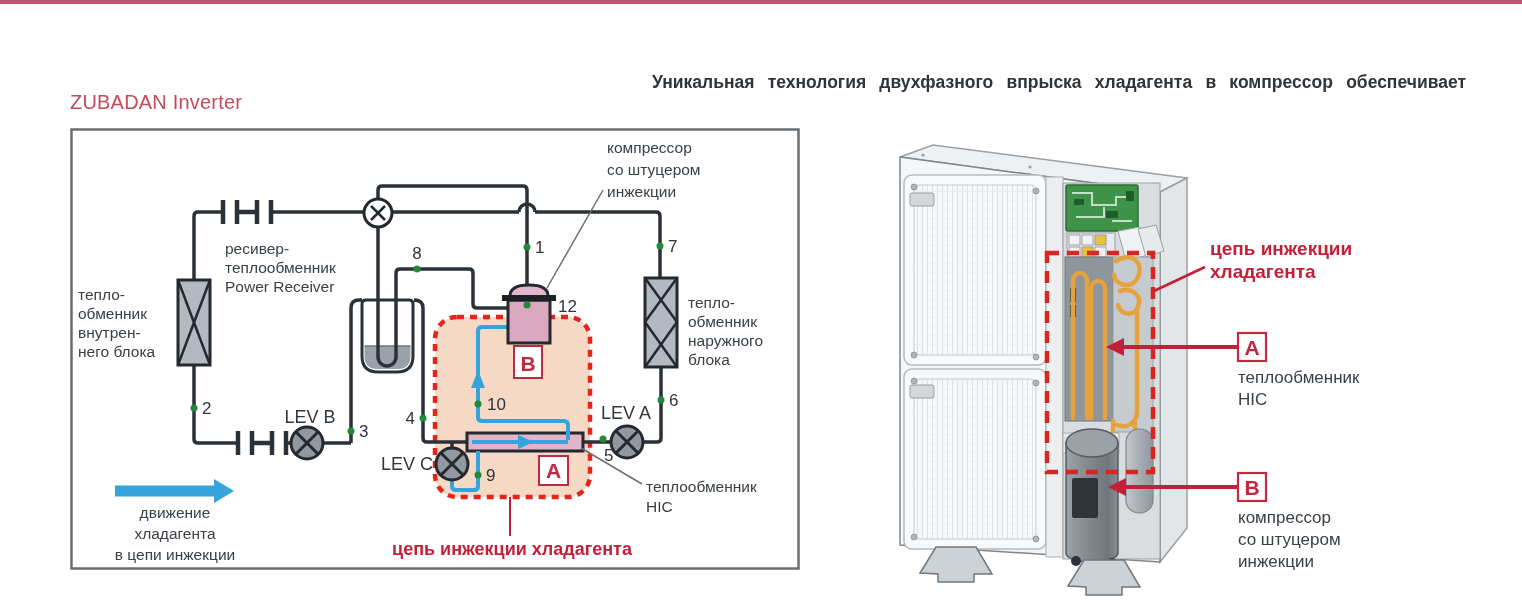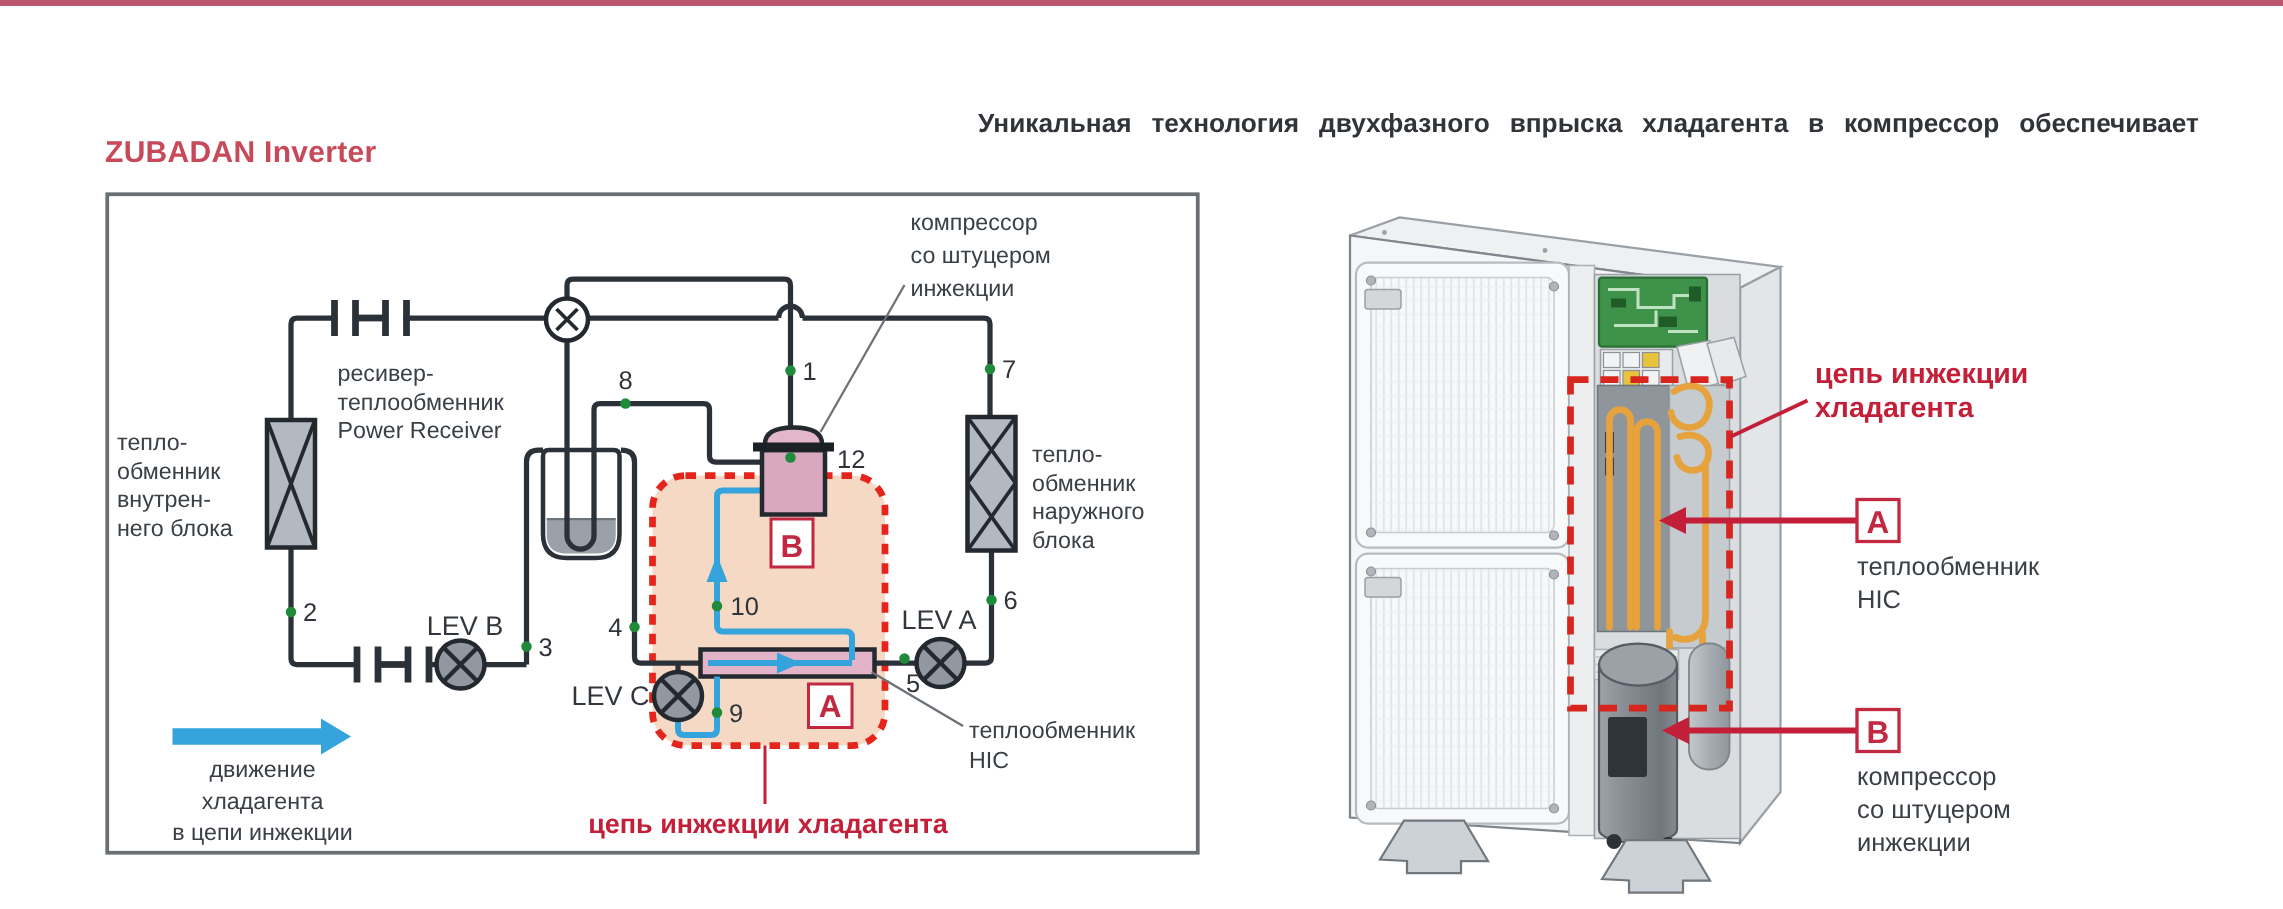--- a/index.html
+++ b/index.html
@@ -9,21 +9,21 @@
   }
   #topbar{position:absolute;left:0;top:0;width:1522px;height:4px;background:#bb566f;}
   #intro{
     position:absolute;left:652px;top:30px;width:814px;
     font-size:17.5px;font-weight:bold;color:#303438;line-height:24px;margin-top:40px;
   }
   #intro .l1{text-align:justify;text-align-last:justify;}
   #intro .l2{text-align:left;}
   #ztitle{
     position:absolute;left:70px;top:91px;
-    font-size:20px;font-weight:bold;color:#c8495a;letter-spacing:0.2px;
+    font-size:20px;font-weight:normal;color:#c8495a;letter-spacing:0.2px;
   }
   svg{position:absolute;}
   #schdia{left:70px;top:128px;}
   #unitdia{left:880px;top:133px;}
   text{font-family:"Liberation Sans",sans-serif;}
   .lbl{font-size:15.5px;fill:#3a4046;}
   .num{font-size:17px;fill:#2e343a;}
   .lev{font-size:18px;fill:#31373d;}
   .badge-letter{font-size:21px;font-weight:bold;fill:#c22840;}
   .redlbl{font-size:18px;font-weight:bold;fill:#c41f38;}

